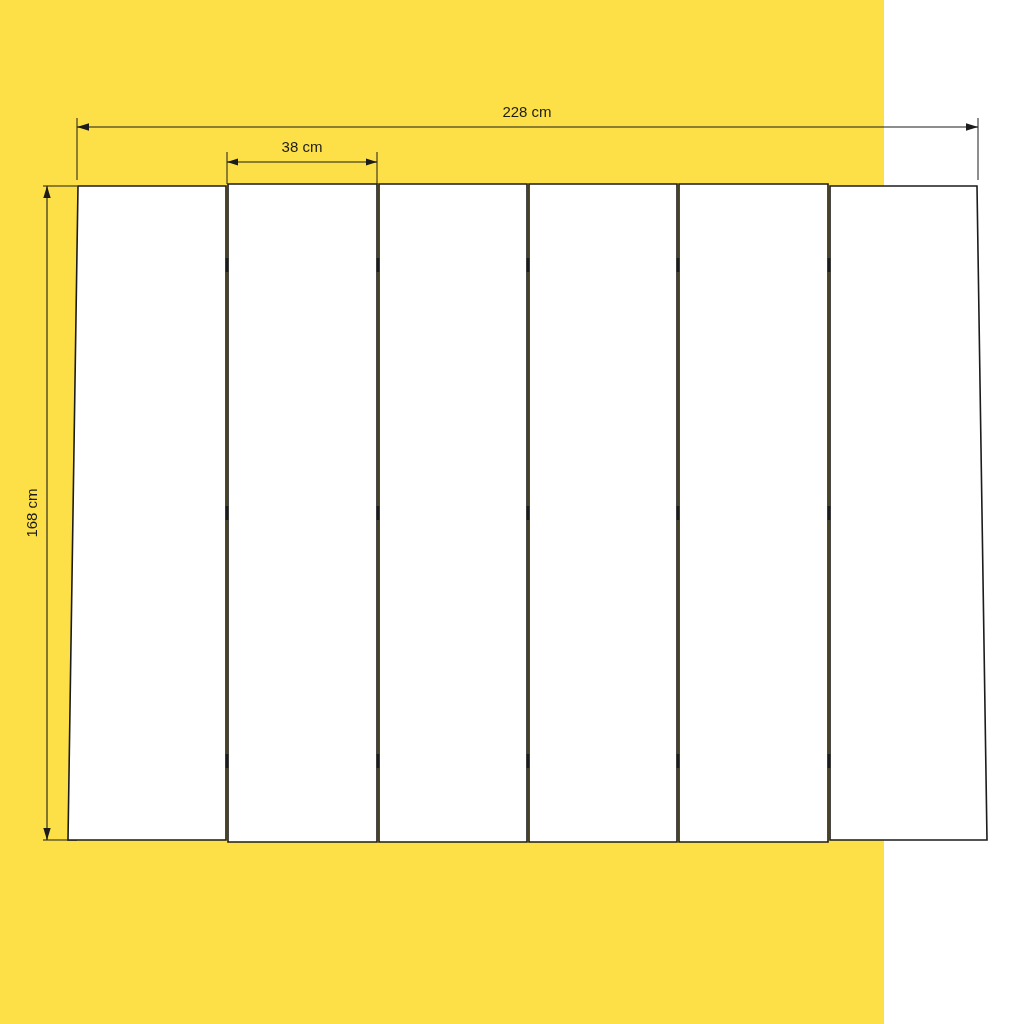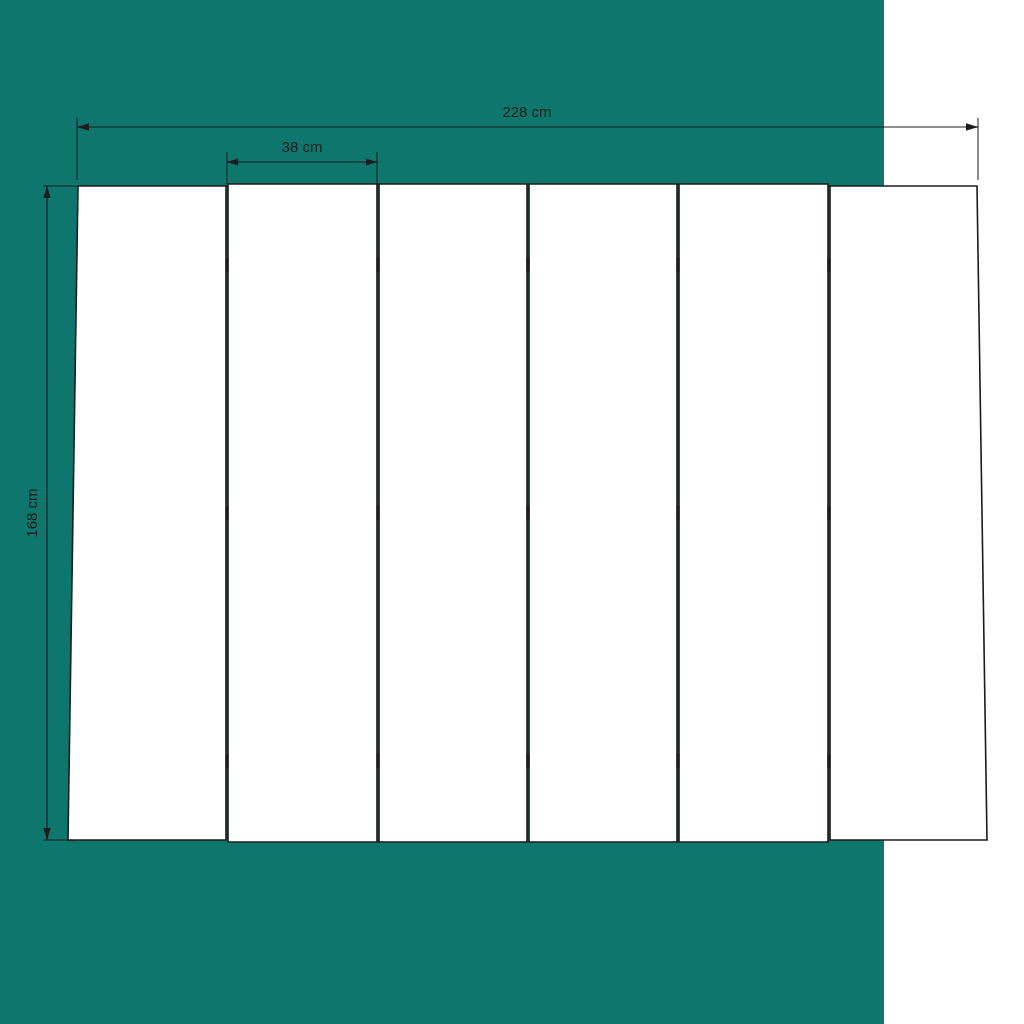--- a/index.html
+++ b/index.html
@@ -10,21 +10,21 @@
   body {
     width: 1024px;
     height: 1024px;
     font-family: "Liberation Sans", sans-serif;
     overflow: hidden;
   }
   #stage {
     position: relative;
     width: 884px;
     height: 1024px;
-    background: #0f766e;
+    background: #fde047;
   }
   svg#diagram {
     position: absolute;
     left: 0;
     top: 0;
     width: 1024px;
     height: 1024px;
     display: block;
   }
   .dim-text {

